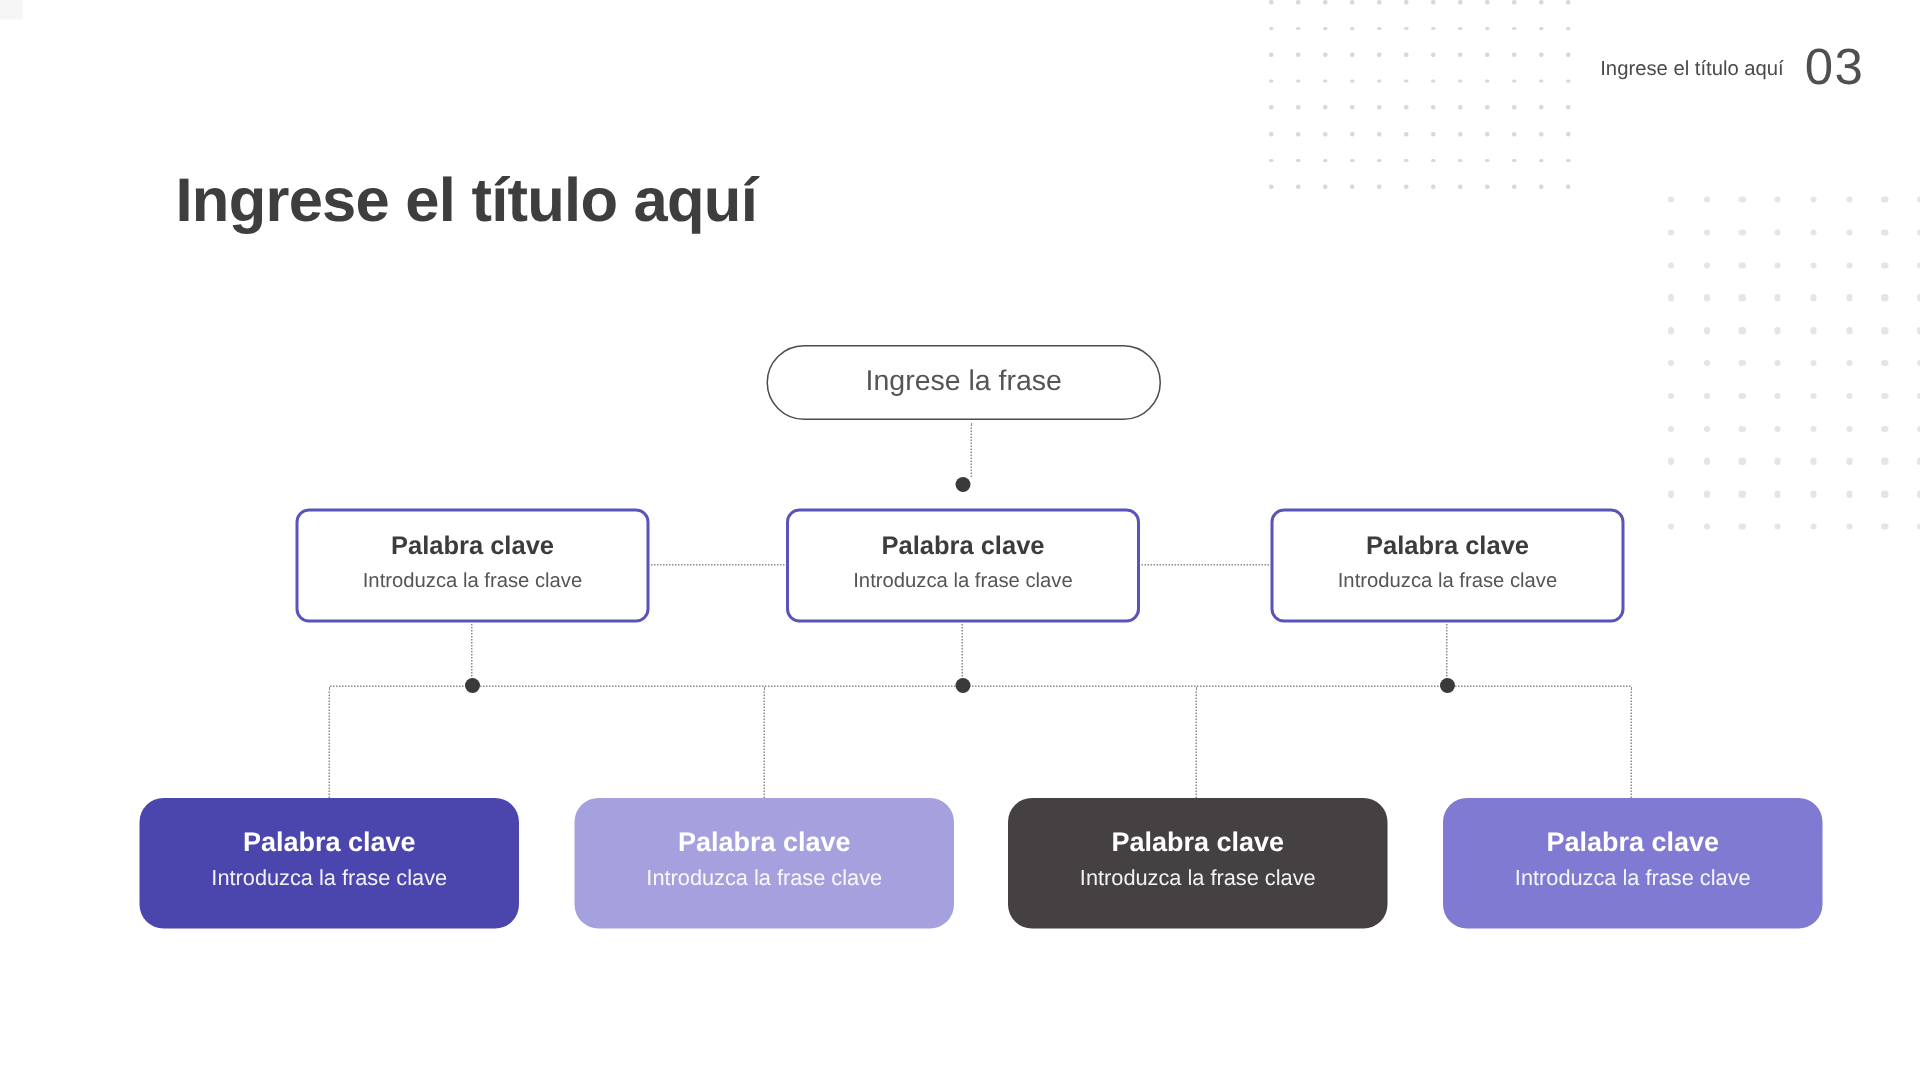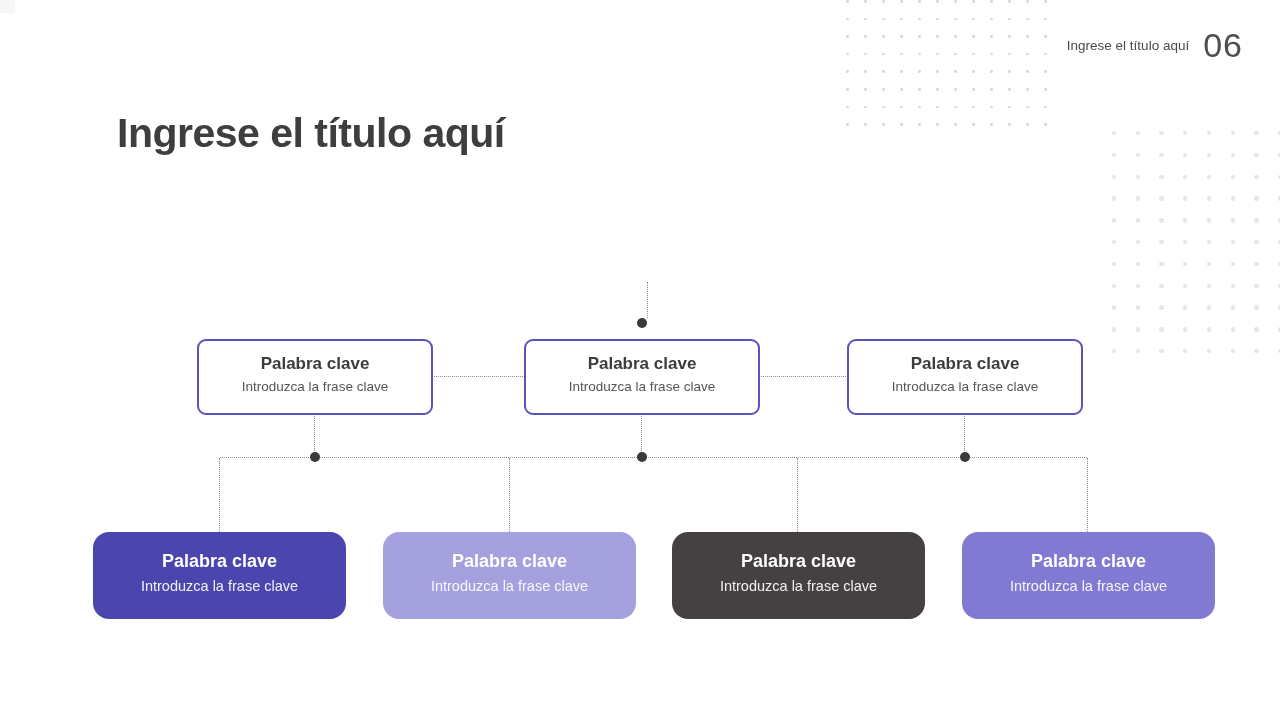--- a/index.html
+++ b/index.html
@@ -237,27 +237,30 @@
       <div class="dot" style="left: 47.4px; top: 218px; width: 4.4px; height: 4.4px; background: rgb(228, 228, 234);"></div>
       <div class="dot" style="left: 71.1px; top: 218px; width: 4.4px; height: 4.4px; background: rgb(228, 228, 234);"></div>
       <div class="dot" style="left: 94.8px; top: 218px; width: 4.4px; height: 4.4px; background: rgb(228, 228, 234);"></div>
       <div class="dot" style="left: 118.5px; top: 218px; width: 4.4px; height: 4.4px; background: rgb(228, 228, 234);"></div>
       <div class="dot" style="left: 142.2px; top: 218px; width: 4.4px; height: 4.4px; background: rgb(228, 228, 234);"></div>
       <div class="dot" style="left: 165.9px; top: 218px; width: 4.4px; height: 4.4px; background: rgb(228, 228, 234);"></div>
     </div>
 
   <div class="header">
     <span class="header-label">Ingrese el título aquí</span>
-    <span class="page-number">06</span>
+    <span class="page-number">03</span>
   </div>
 
   <div class="title-row">
     <h1 class="slide-title">Ingrese el título aquí</h1>
   </div>
 
+  <div class="root-pill">
+    <span>Ingrese la frase</span>
+  </div>
 
   <div class="vline" style="left:647px;top:282px;height:36px;"></div>
   <div class="jdot" style="left:637px;top:318px;"></div>
 
   <div class="branch-card" style="left:197px;">
     <div class="card-title">Palabra clave</div>
     <div class="card-sub">Introduzca la frase clave</div>
   </div>
   <div class="branch-card" style="left:524px;">
     <div class="card-title">Palabra clave</div>

